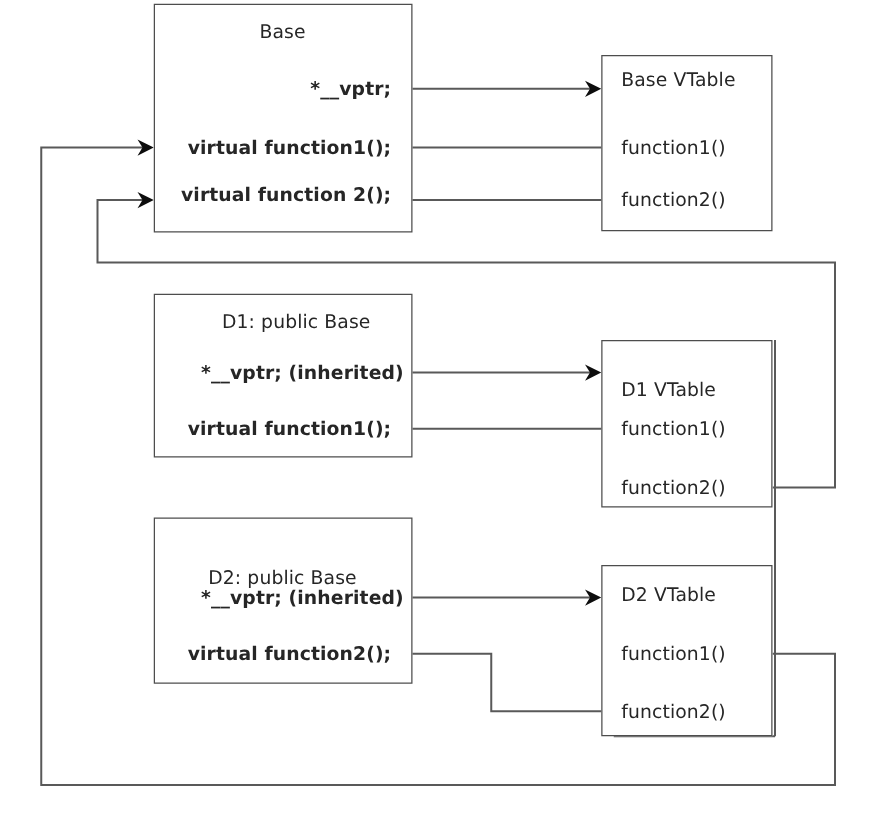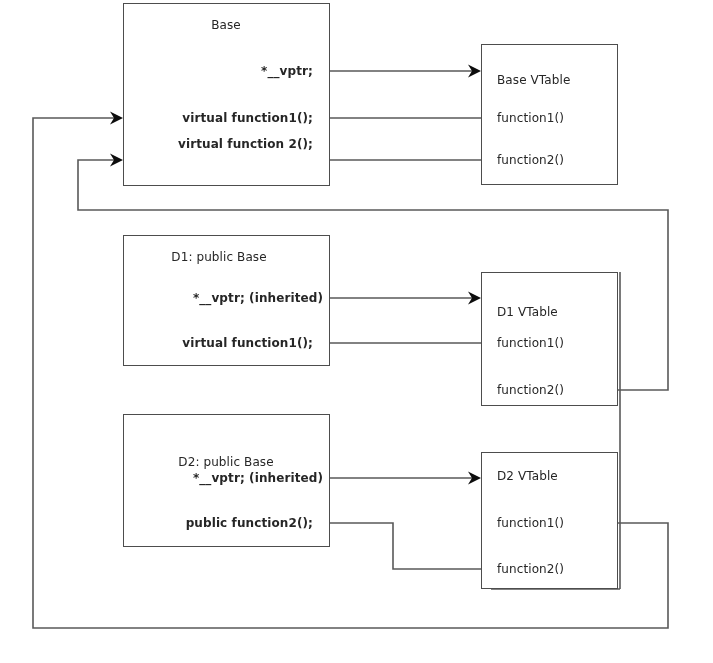--- a/index.html
+++ b/index.html
@@ -41,21 +41,21 @@
   }
   .node-box {
     position: absolute;
     box-sizing: border-box;
     border: 1.5px solid #4d4d4d;
     background: #ffffff;
   }
   .node-label {
     position: absolute;
     white-space: nowrap;
-    font-size: 12px;
+    font-size: 15px;
     line-height: 14px;
     color: #262626;
     letter-spacing: 0.1px;
   }
   .lbl-center {
     transform: translate(-50%, -50%);
   }
   .lbl-right {
     transform: translate(-100%, -50%);
     font-weight: bold;
@@ -129,40 +129,40 @@
     <g>
       <path class="wire" d="M 620 272 L 620 589"></path>
       <path class="wire" d="M 620 589 L 491 589"></path>
     </g>
   </svg>
 
   <div class="node-box" style="left:123px; top:3px; width:207px; height:183px;"></div>
   <div class="node-label lbl-center" style="left:226px; top:25px;">Base</div>
   <div class="node-label lbl-right" style="left:313px; top:71px;">*__vptr;</div>
   <div class="node-label lbl-right" style="left:313px; top:118px;">virtual function1();</div>
-  <div class="node-label lbl-right" style="left:313px; top:144px;">virtual function 2();</div>
+  <div class="node-label lbl-right" style="left:313px; top:156px;">virtual function 2();</div>
 
   <div class="node-box" style="left:481px; top:44px; width:137px; height:141px;"></div>
-  <div class="node-label lbl-left" style="left:497px; top:80px;text-align:center;">Base VTable</div>
+  <div class="node-label lbl-left" style="left:497px; top:64px;text-align:center;">Base VTable</div>
   <div class="node-label lbl-left" style="left:497px; top:118px;">function1()</div>
   <div class="node-label lbl-left" style="left:497px; top:160px;">function2()</div>
 
   <div class="node-box" style="left:123px; top:235px; width:207px; height:131px;"></div>
-  <div class="node-label lbl-center" style="left:219px; top:257px;">D1: public Base</div>
+  <div class="node-label lbl-center" style="left:237px; top:257px;">D1: public Base</div>
   <div class="node-label lbl-right" style="left:323px; top:298px;">*__vptr; (inherited)</div>
   <div class="node-label lbl-right" style="left:313px; top:343px;">virtual function1();</div>
 
   <div class="node-box" style="left:481px; top:272px; width:137px; height:134px;"></div>
   <div class="node-label lbl-left" style="left:497px; top:312px;">D1 VTable</div>
   <div class="node-label lbl-left" style="left:497px; top:343px;">function1()</div>
   <div class="node-label lbl-left" style="left:497px; top:390px;">function2()</div>
 
   <div class="node-box" style="left:123px; top:414px; width:207px; height:133px;"></div>
   <div class="node-label lbl-center" style="left:226px; top:462px;">D2: public Base</div>
   <div class="node-label lbl-right" style="left:323px; top:478px;">*__vptr; (inherited)</div>
-  <div class="node-label lbl-right" style="left:313px; top:523px;">public function2();</div>
+  <div class="node-label lbl-right" style="left:313px; top:523px;">virtual function2();</div>
 
   <div class="node-box" style="left:481px; top:452px; width:137px; height:137px;"></div>
   <div class="node-label lbl-left" style="left:497px; top:476px;text-align:center;">D2 VTable</div>
   <div class="node-label lbl-left" style="left:497px; top:523px;">function1()</div>
   <div class="node-label lbl-left" style="left:497px; top:569px;">function2()</div>
 
 </div>
 
 </body></html>

